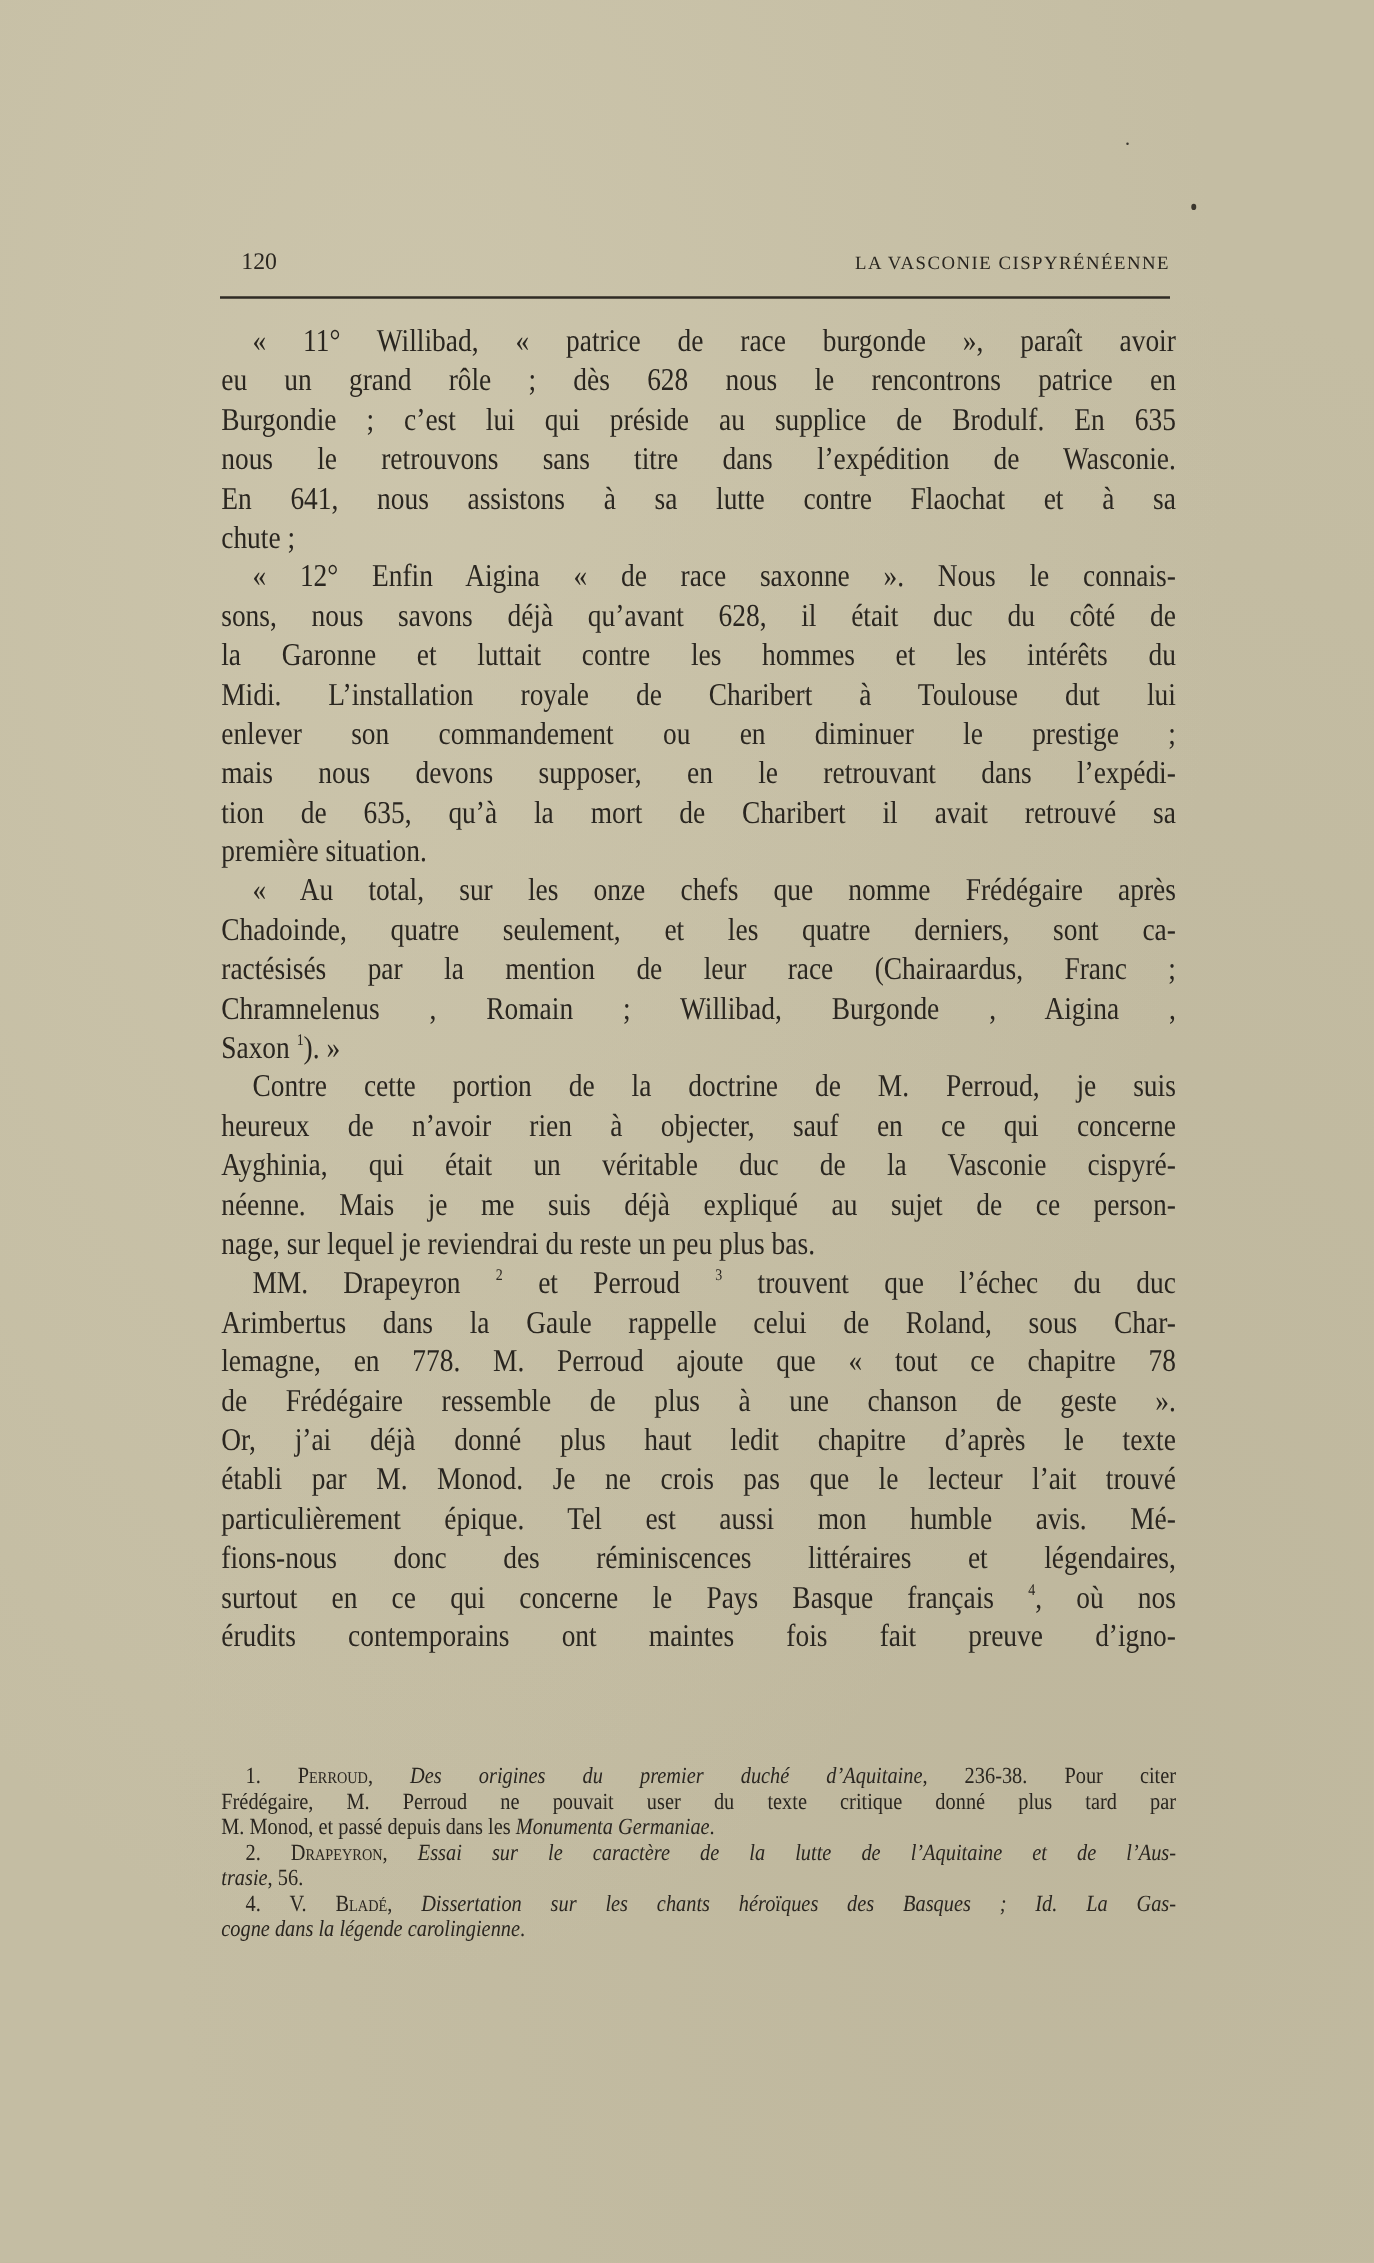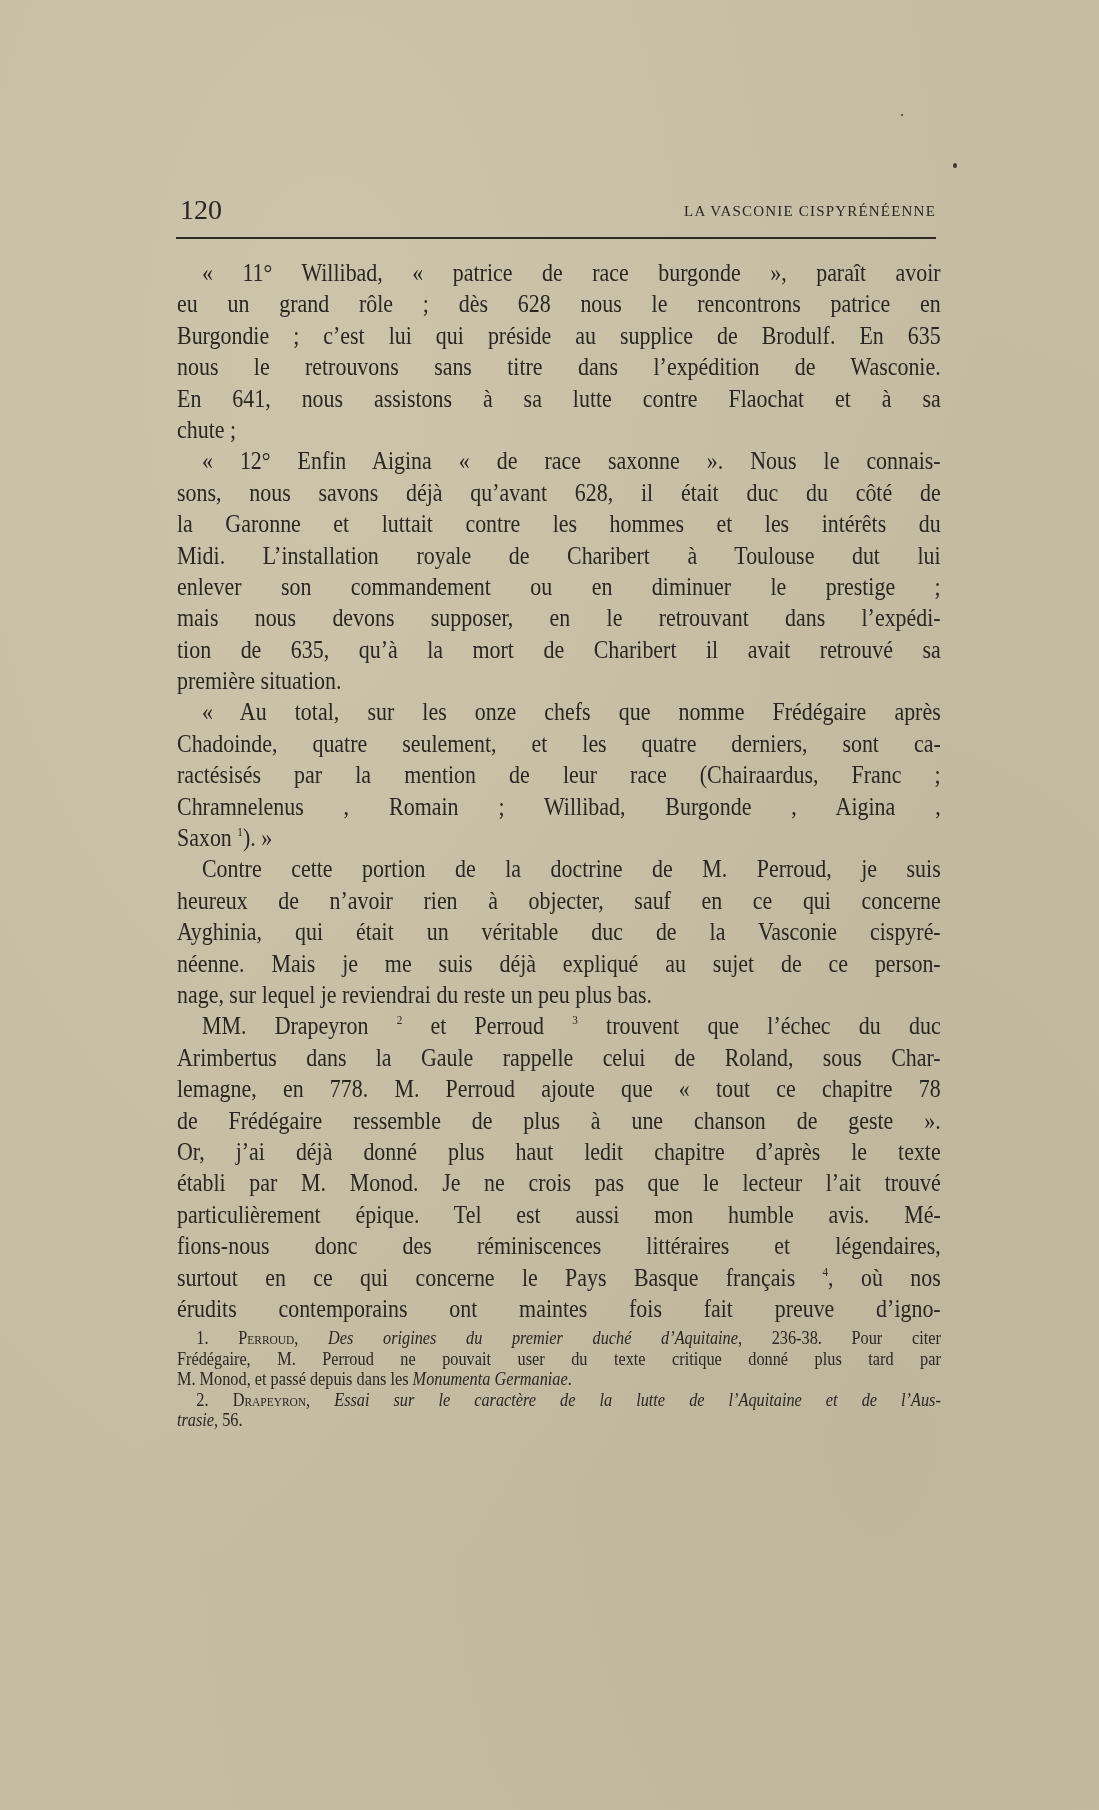--- a/index.html
+++ b/index.html
@@ -26,23 +26,23 @@
     }
     .header {
       position: absolute;
       left: 176px;
       top: 195px;
       width: 760px;
       height: 34px;
     }
     .page-number {
       position: absolute;
-      left: 4px;
+      left: 17px;
       top: 0;
-      font-size: 28px;
+      font-size: 19px;
       line-height: 30px;
     }
     .running-title {
       position: absolute;
       left: 0;
       right: 0;
       top: 5px;
       text-align: right;
       font-size: 15px;
       letter-spacing: 1.2px;
@@ -83,21 +83,21 @@
       width: 859px;
     }
     sup {
       font-size: 13px;
       line-height: 0;
       vertical-align: 10px;
     }
     .footnotes {
       position: absolute;
       left: 177px;
-      top: 1328px;
+      top: 1411px;
       width: 764px;
     }
     .fn-line {
       display: block;
       height: 20.5px;
       line-height: 20.5px;
       font-size: 18.5px;
       white-space: nowrap;
       text-align: justify;
       text-align-last: justify;
@@ -171,17 +171,21 @@
   <div class="footnotes" id="footnotes">
       <div>
         <span class="fn-line indent"><span>1.</span> <span class="sc">Perroud</span>, <i>Des origines du premier duché d’Aquitaine</i><span>, 236-38. Pour citer</span></span>
         <span class="fn-line"><span>Frédégaire, M. Perroud ne pouvait user du texte critique donné plus tard par</span></span>
         <span class="fn-line last"><span>M. Monod, et passé depuis dans les </span><i>Monumenta Germaniae</i><span>.</span></span>
       </div>
       <div>
         <span class="fn-line indent"><span>2.</span> <span class="sc">Drapeyron</span>, <i>Essai sur le caractère de la lutte de l’Aquitaine et de l’Aus-</i></span>
         <span class="fn-line last"><i>trasie</i><span>, 56.</span></span>
       </div>
+      <div>
+        <span class="fn-line indent"><span>4.</span> <span class="sc">V. Bladé</span>, <i>Dissertation sur les chants héroïques des Basques ; Id. La Gas-</i></span>
+        <span class="fn-line last"><i>cogne dans la légende carolingienne</i><span>.</span></span>
+      </div>
     </div>
 
   <span class="speck" style="left:953px;top:163px;width:4px;height:5px;"></span>
   <span class="speck" style="left:901px;top:114px;width:2px;height:2px;"></span>
 </div>
 
 </body></html>

